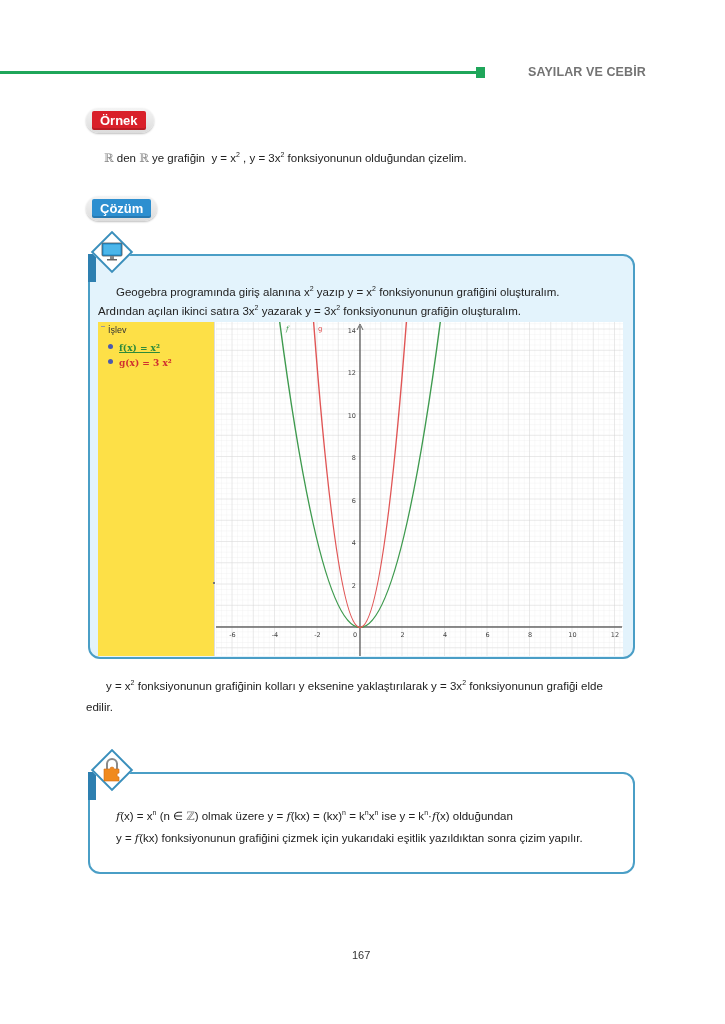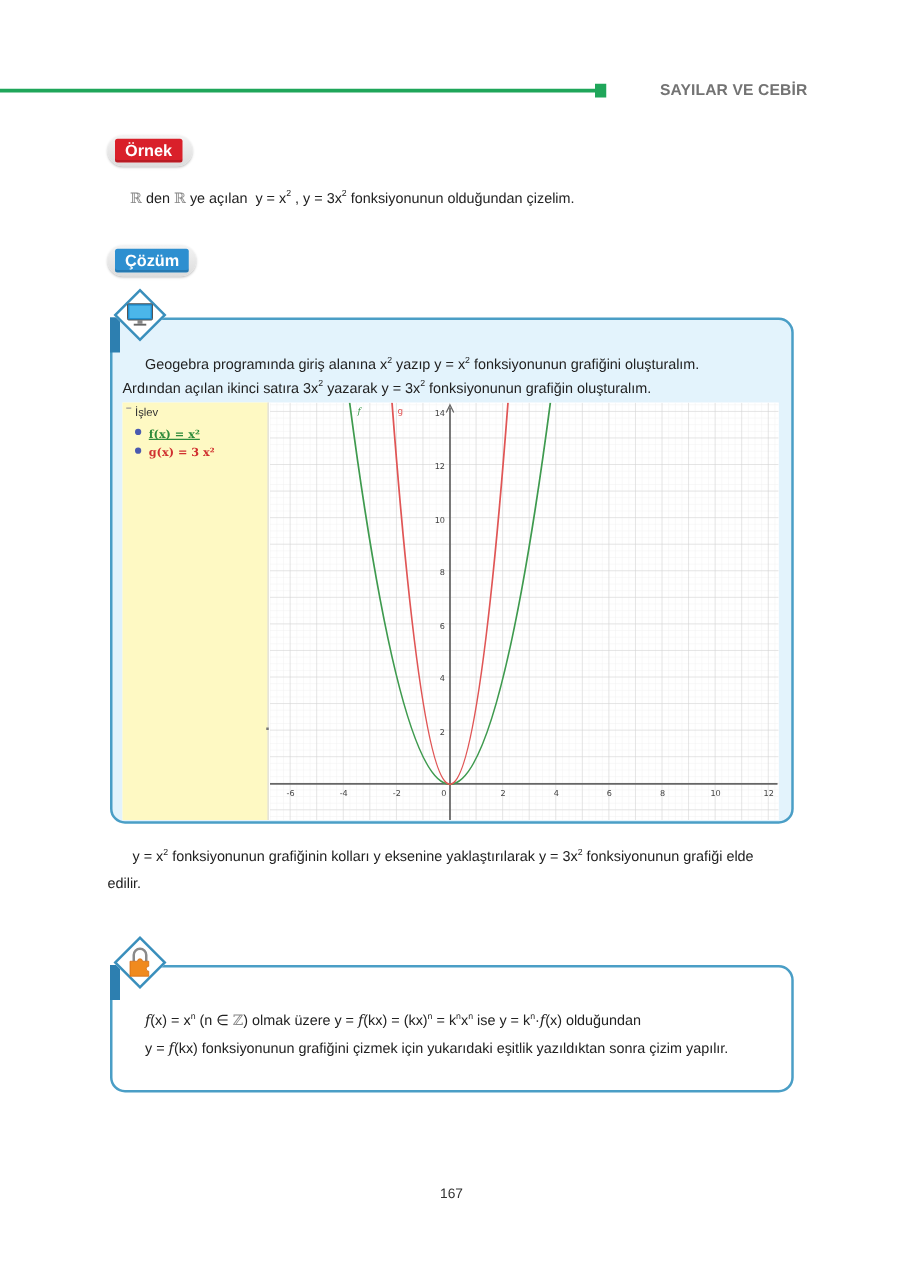--- a/index.html
+++ b/index.html
@@ -16,21 +16,21 @@
   .pill-red { background:#d9202a; box-shadow:inset 0 -2px 0 rgba(0,0,0,0.15); }
   .pill-blue { background:#2d8fd0; box-shadow:inset 0 -2px 0 rgba(0,0,0,0.15); }
   .para { font-size:11.5px; line-height:20px; color:#222; white-space:nowrap; }
   sup { font-size:7px; vertical-align:5px; line-height:0; }
   .dbl { font-family:"DejaVu Serif", serif; color:#888; }
   
   .sol-box { left:88px; top:254px; width:547px; height:405px; background:#e3f3fc; border:2px solid #4a9ec6; border-radius:12px; border-top-left-radius:0; box-sizing:border-box; }
   .tab-left { left:88px; top:254px; width:8px; height:28px; background:#2d7fb0; }
   .diamond { width:30px; height:30px; transform:rotate(45deg); background:#fff; border:2px solid #3a8fbc; box-sizing:border-box; }
   .graph-panel { left:98px; top:322px; width:525px; height:334px; background:#fff; }
-  .alg-panel { left:98px; top:322px; width:117px; height:334px; background:#fef9c3; border-right:1px solid #ddd; box-sizing:border-box; }
+  .alg-panel { left:98px; top:322px; width:117px; height:334px; background:#fde047; border-right:1px solid #ddd; box-sizing:border-box; }
   .alg-title { font-size:9px; color:#333; }
   .alg-item { font-size:9px; font-weight:bold; font-family:"DejaVu Serif", serif; }
   .dot { display:inline-block; width:5px; height:5px; border-radius:50%; background:#4a5ab0; margin-right:6px; vertical-align:middle; }
   
   .note-box { left:88px; top:772px; width:547px; height:102px; border:2px solid #4a9ec6; border-radius:12px; border-top-left-radius:0; box-sizing:border-box; background:#fff; }
   .note-tab { left:88px; top:772px; width:8px; height:28px; background:#2d7fb0; }
   .mi { font-family:"DejaVu Serif", serif; font-style:italic; }
   .page-num { left:352px; top:949px; font-size:11px; color:#333; }
 </style>
 </head>
@@ -41,21 +41,21 @@
 <div class="abs hdr-title">SAYILAR VE CEBİR</div>
 
 <div class="abs pill-wrap" style="left:86px;top:108px;width:68px;height:25px;">
   <div class="pill pill-red">Örnek</div>
 </div>
 
 <div class="abs para" style="left:104px;top:148px;">
   <span class="dbl">ℝ</span>
   <span>den</span>
   <span class="dbl">ℝ</span>
-  <span>ye açılan</span>
+  <span>ye grafiğin</span>
   &nbsp;<span>y = x</span><sup>2</sup> ,
   <span>y = 3x</span><sup>2</sup>
   <span>fonksiyonunun olduğundan çizelim.</span>
 </div>
 
 <div class="abs pill-wrap" style="left:86px;top:196px;width:71px;height:25px;">
   <div class="pill pill-blue">Çözüm</div>
 </div>
 
 <div class="abs sol-box"></div>

